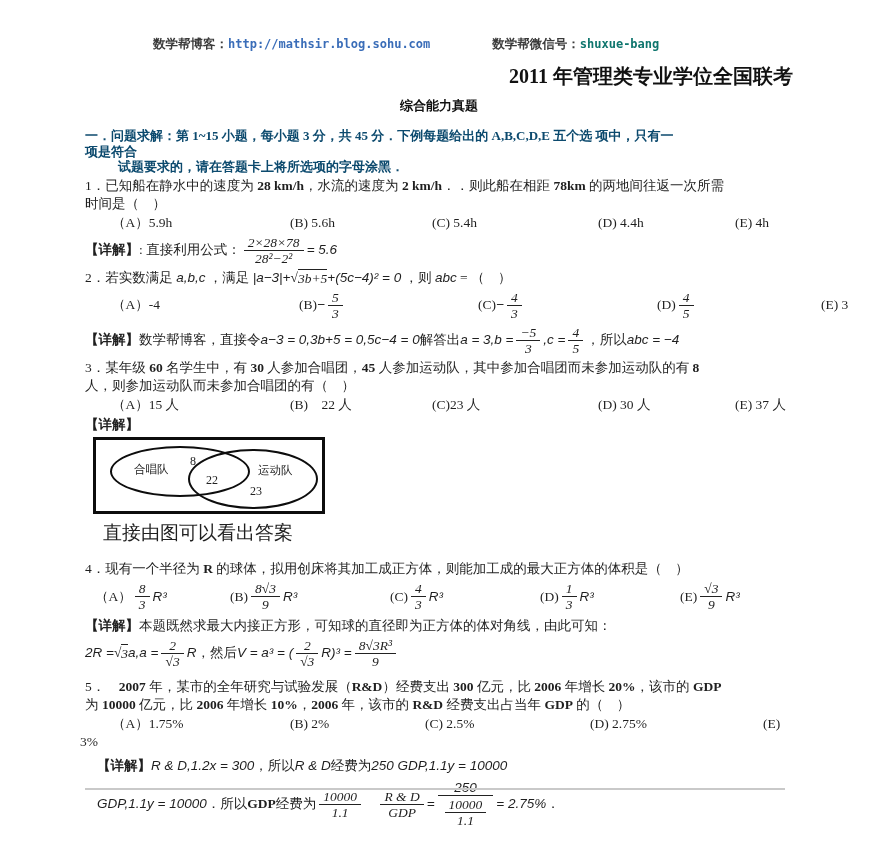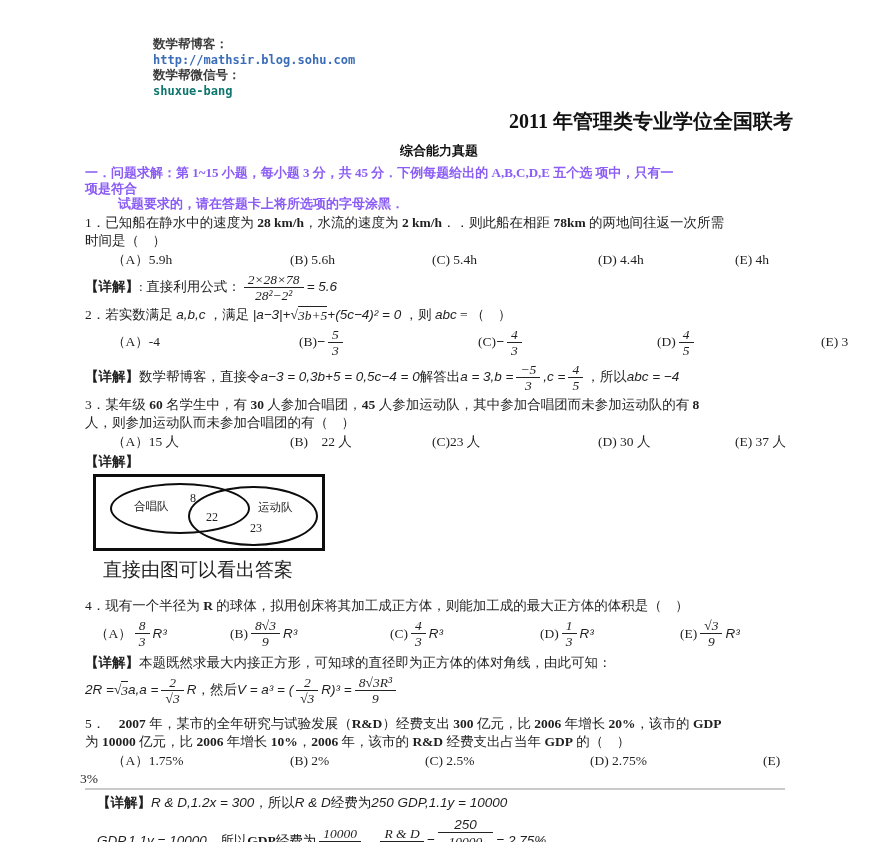--- a/index.html
+++ b/index.html
@@ -1,30 +1,30 @@
 <!DOCTYPE html>
 <html><head>
 <meta charset="utf-8">
 <style>
   html,body{margin:0;padding:0;background:#ffffff;}
   .page{position:relative;width:870px;height:842px;background:#ffffff;overflow:hidden;
         color:#1f1f1f;font-family:"Liberation Serif","DejaVu Serif",serif;font-size:13.5px;}
   .content{position:absolute;left:85px;top:36px;width:708px;}
 
   
-  .hdr{display:flex;align-items:baseline;padding-left:68px;font-size:12.5px;font-weight:bold;color:#3a3a3a;white-space:nowrap;flex-direction:column;}
+  .hdr{display:flex;align-items:baseline;padding-left:68px;font-size:12.5px;font-weight:bold;color:#3a3a3a;white-space:nowrap;}
   .hdr-link{font-family:"DejaVu Sans Mono","Liberation Mono",monospace;font-weight:bold;
             color:#3a6db8;text-decoration:none;font-size:12px;}
   .hdr-gap{display:inline-block;width:62px;}
   .hdr-mono{font-family:"DejaVu Sans Mono","Liberation Mono",monospace;font-size:12px;color:#0f766e;text-align:right;}
 
   .title{margin:10px 0 0;text-align:right;font-size:20px;font-weight:bold;color:#111;}
   .subtitle{margin:7px 0 0;text-align:center;font-size:13px;font-weight:bold;color:#111;}
 
-  .intro{margin-top:5px;font-weight:bold;line-height:15.5px;font-size:13px;color:#8b5cf6;}
+  .intro{margin-top:13px;font-weight:bold;line-height:15.5px;font-size:13px;color:#0c4a6e;}
   .intro .indent{padding-left:33px;}
 
   .q{margin-top:2px;}
   .stem-line{line-height:18px;}
   .stem-line.cont{}
 
   .opts{display:grid;margin-top:1px;line-height:18px;}
   .opts .opt{display:flex;align-items:center;white-space:nowrap;}
   .opts-std{grid-template-columns:178px 142px 166px 137px auto;padding-left:27px;}
   .opts-q2 {grid-template-columns:168px 160px 160px 145px auto;padding-left:27px;min-height:33px;gap:19px;}

